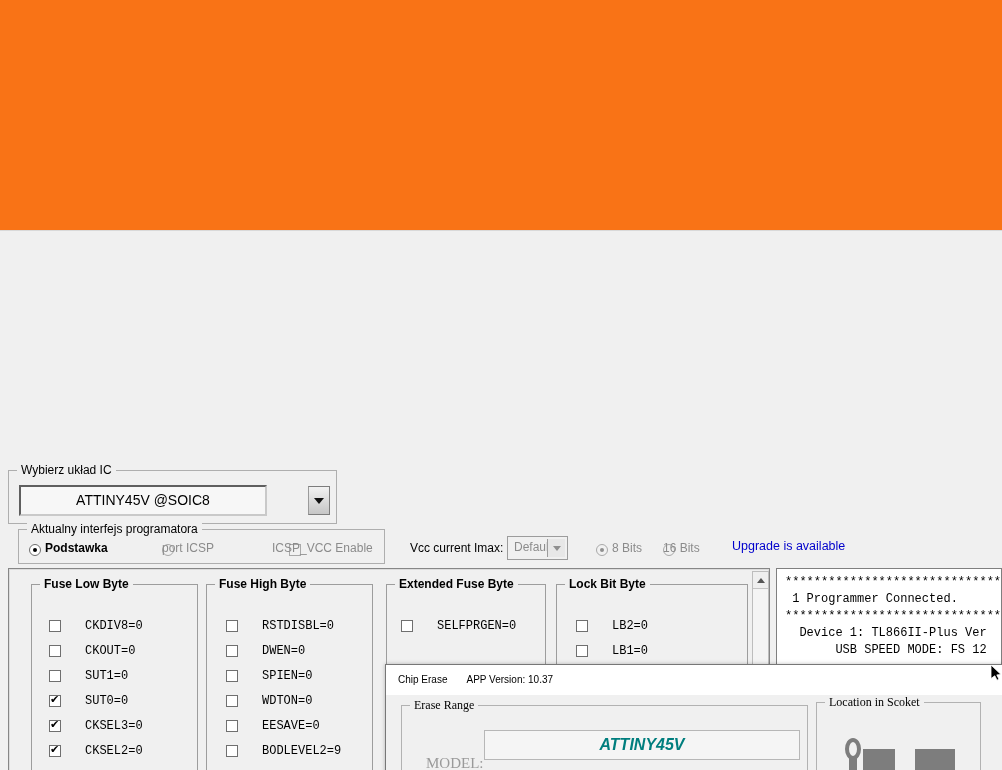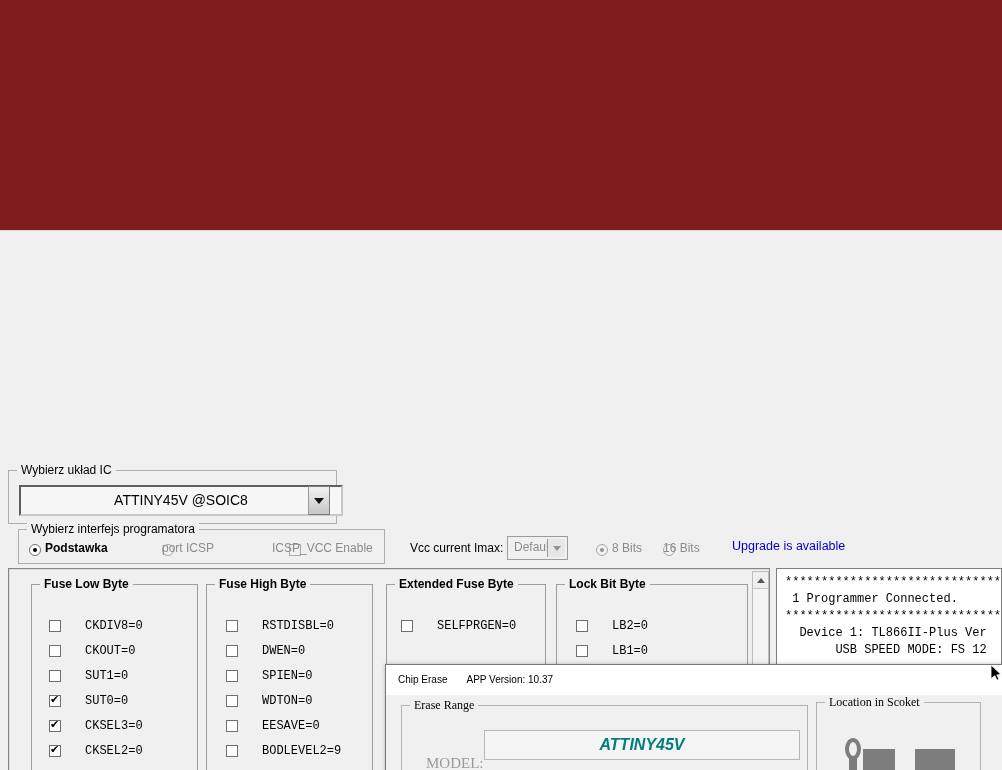--- a/index.html
+++ b/index.html
@@ -1,16 +1,16 @@
 <!DOCTYPE html>
 <html><head>
 <meta charset="utf-8">
 <style>
   html,body{margin:0;padding:0;background:#fff;}
-  .page{position:relative;width:1002px;height:770px;overflow:hidden;background:#7f1d1d;
+  .page{position:relative;width:1002px;height:770px;overflow:hidden;background:#f97316;
         font-family:"Liberation Sans",sans-serif;color:#000;}
   .abs{position:absolute;}
   .app{position:absolute;left:0;top:230px;width:1002px;height:540px;background:#f0f0f0;border-top:1px solid #d9d9d9;}
 
   
   .groupbox{position:absolute;border:1px solid #aeaeae;}
   .gtitle{position:absolute;top:-8px;left:8px;background:#f0f0f0;padding:0 4px;font-size:12px;line-height:15px;white-space:nowrap;}
   .gtitle.bold{font-weight:bold;}
   .gtitle.serif{font-family:"Liberation Serif",serif;}
 
@@ -62,33 +62,33 @@
 </style>
 </head>
 <body>
 
 <div class="page">
   <div class="app">
 
     
     <div class="groupbox" style="left:8px;top:239px;width:327px;height:52px">
       <span class="gtitle">Wybierz układ IC</span>
-      <div class="combo-main" style="left:10px;top:14px;width:324px;height:31px;line-height:27px">
+      <div class="combo-main" style="left:10px;top:14px;width:248px;height:31px;line-height:27px">
         <span>ATTINY45V @SOIC8</span>
       </div>
       <div class="combo-btn" style="left:299px;top:15px;width:22px;height:29px">
         <span class="arr-down"></span>
       </div>
     </div>
 
     
 
     
     <div class="groupbox" style="left:18px;top:298px;width:365px;height:33px">
-      <span class="gtitle">Wybierz interfejs programatora</span>
+      <span class="gtitle">Aktualny interfejs programatora</span>
       <span class="rdo selected abs" style="left:10px;top:12px"></span>
       <span class="abs lab" style="left:26px;top:11px;font-weight:bold">Podstawka</span>
       <span class="rdo disabled abs" style="left:127px;top:12px"></span>
       <span class="abs lab gray" style="left:143px;top:11px">port ICSP</span>
       <span class="cbox disabled abs" style="left:237px;top:12px"></span>
       <span class="abs lab gray" style="left:253px;top:11px">ICSP_VCC Enable</span>
     </div>
 
     
     <span class="abs txt12" style="left:410px;top:310px">Vcc current Imax:</span>

